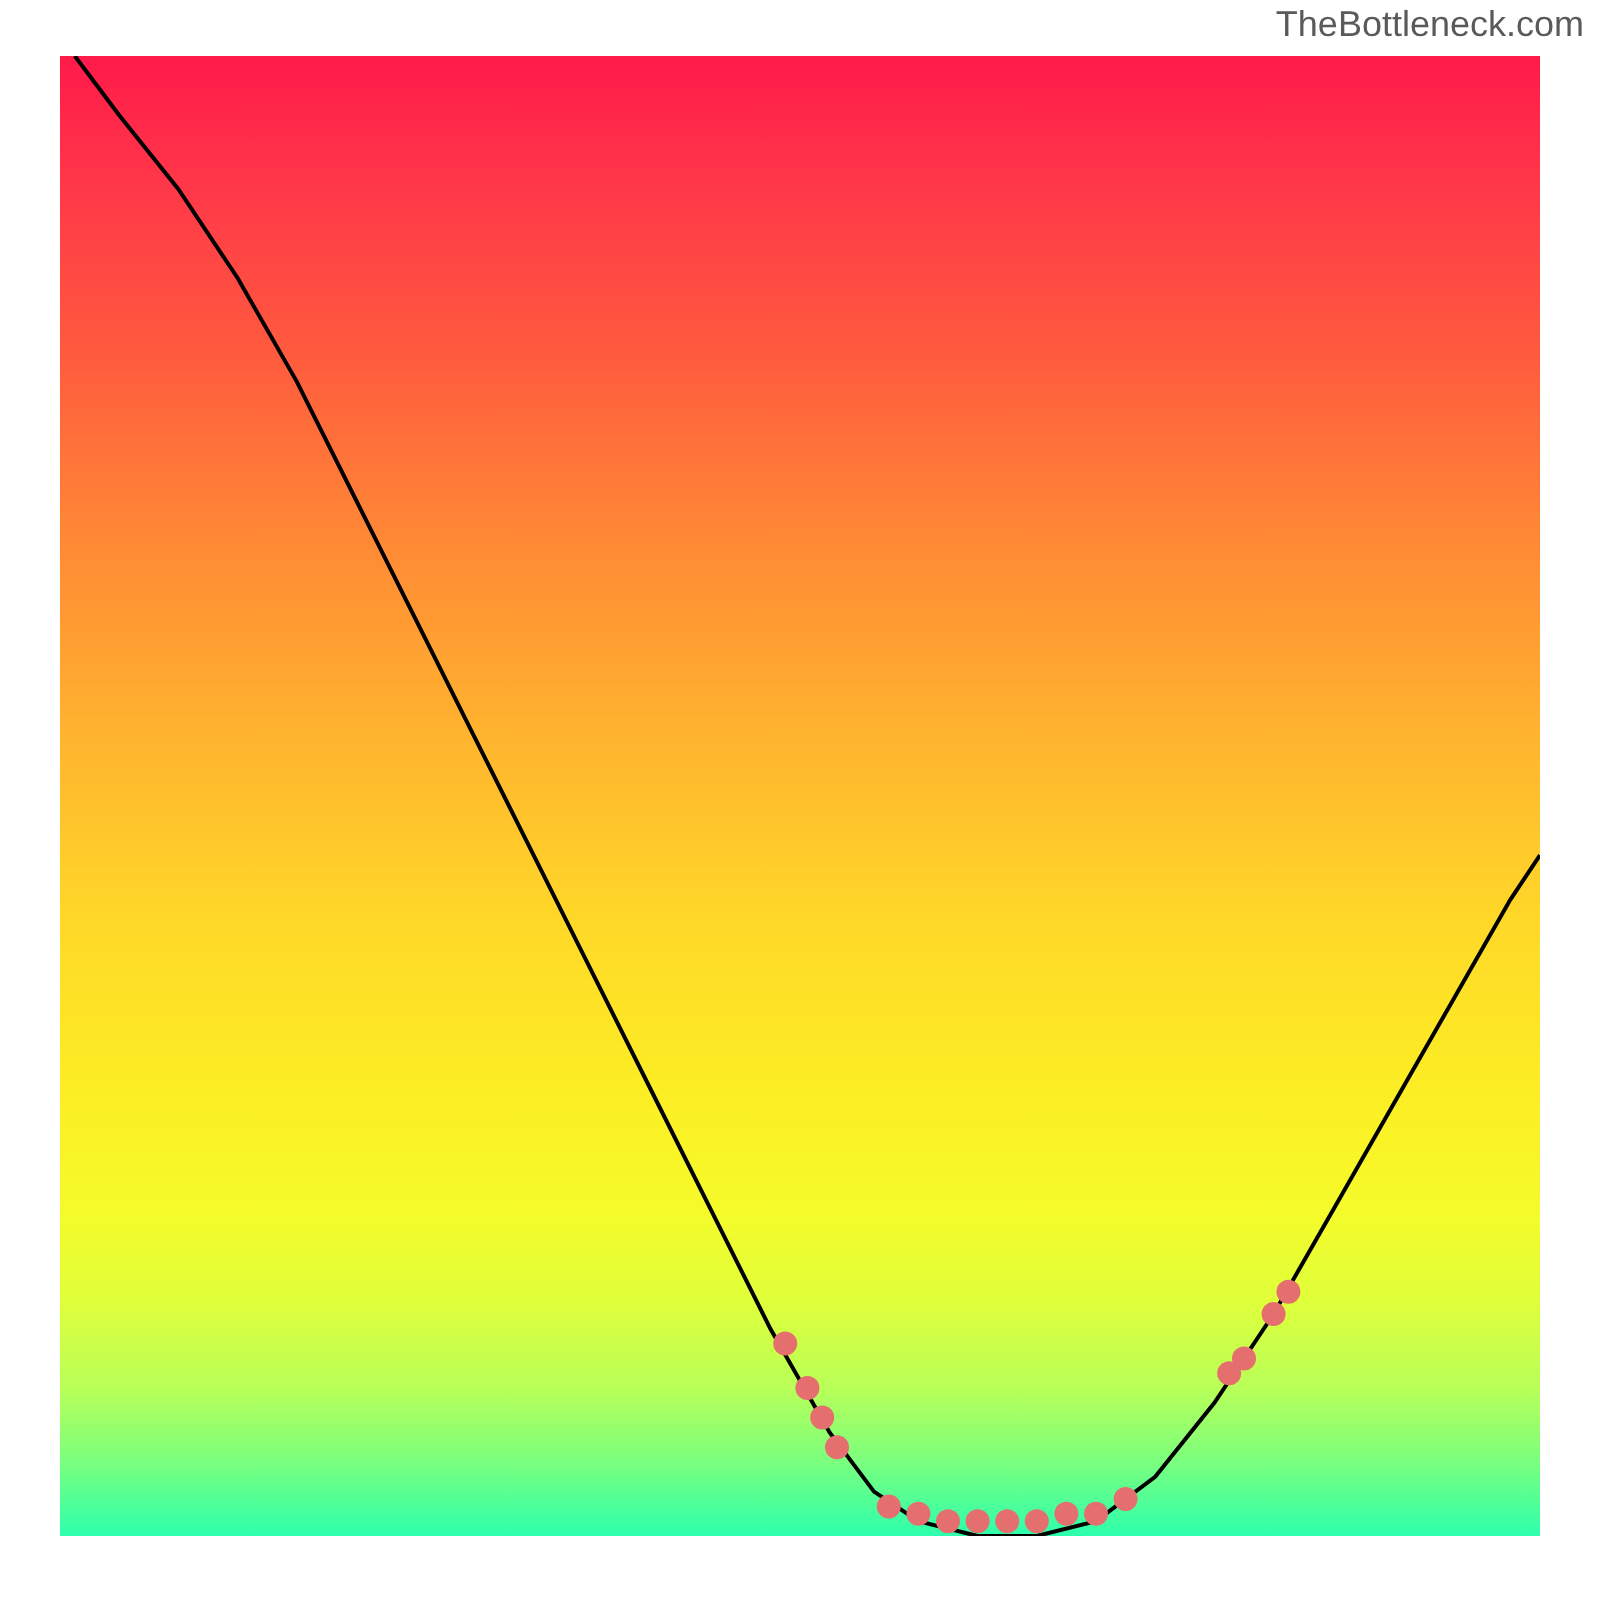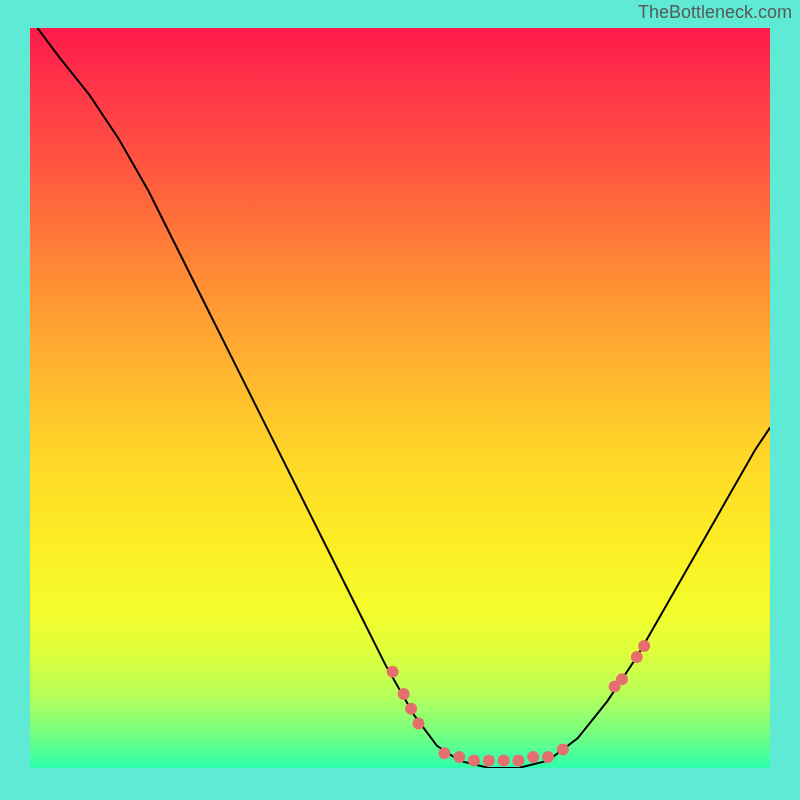--- a/index.html
+++ b/index.html
@@ -1,17 +1,17 @@
 <!DOCTYPE html>
 <html><head>
 <meta charset="utf-8">
 <style>
 * { margin: 0; padding: 0; box-sizing: border-box; }
 body { background: #000; width: 800px; height: 800px; overflow: hidden; font-family: Arial, sans-serif; }
-.frame { width: 800px; height: 800px; background: #5eead4; position: relative; }
+.frame { width: 800px; height: 800px; background: #ffffff; position: relative; }
 .attribution { position: absolute; top: 2px; right: 8px; color: #5a5a5a; font-size: 18px; font-weight: 500; }
 .plot-area { position: absolute; left: 30px; top: 28px; width: 740px; height: 740px; }
 .gradient-bg { position: absolute; inset: 0; background: linear-gradient(to bottom,
   #ff1a4a 0%,
   #ff3549 8%,
   #ff5a3e 20%,
   #ff8a35 33%,
   #ffb12f 45%,
   #ffd728 58%,
   #fcee24 70%,

